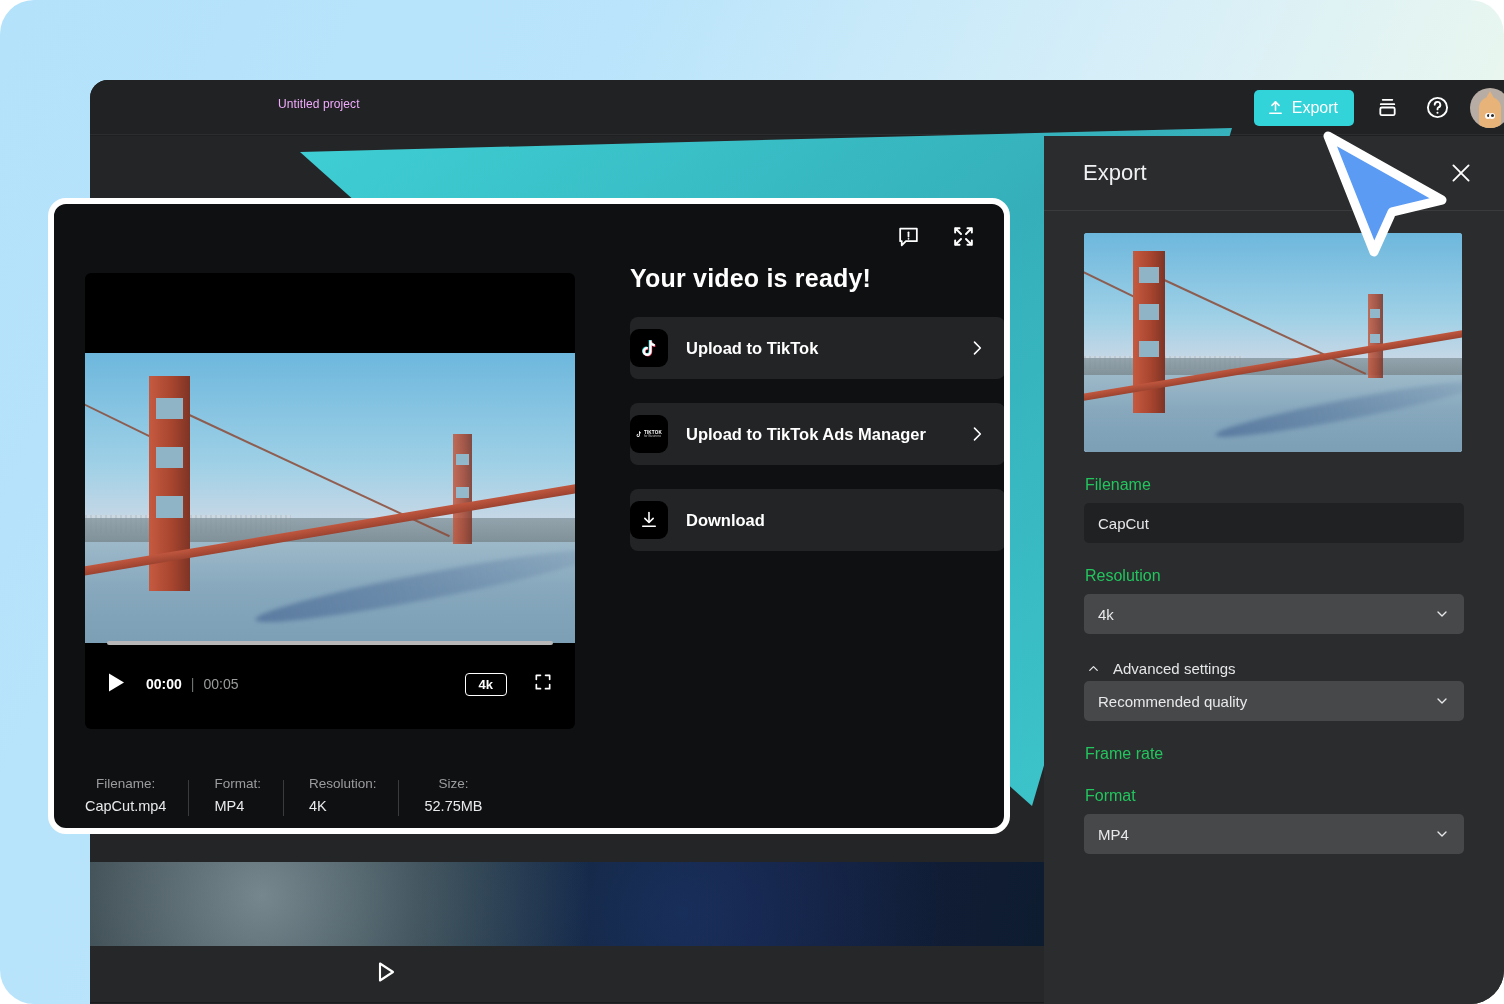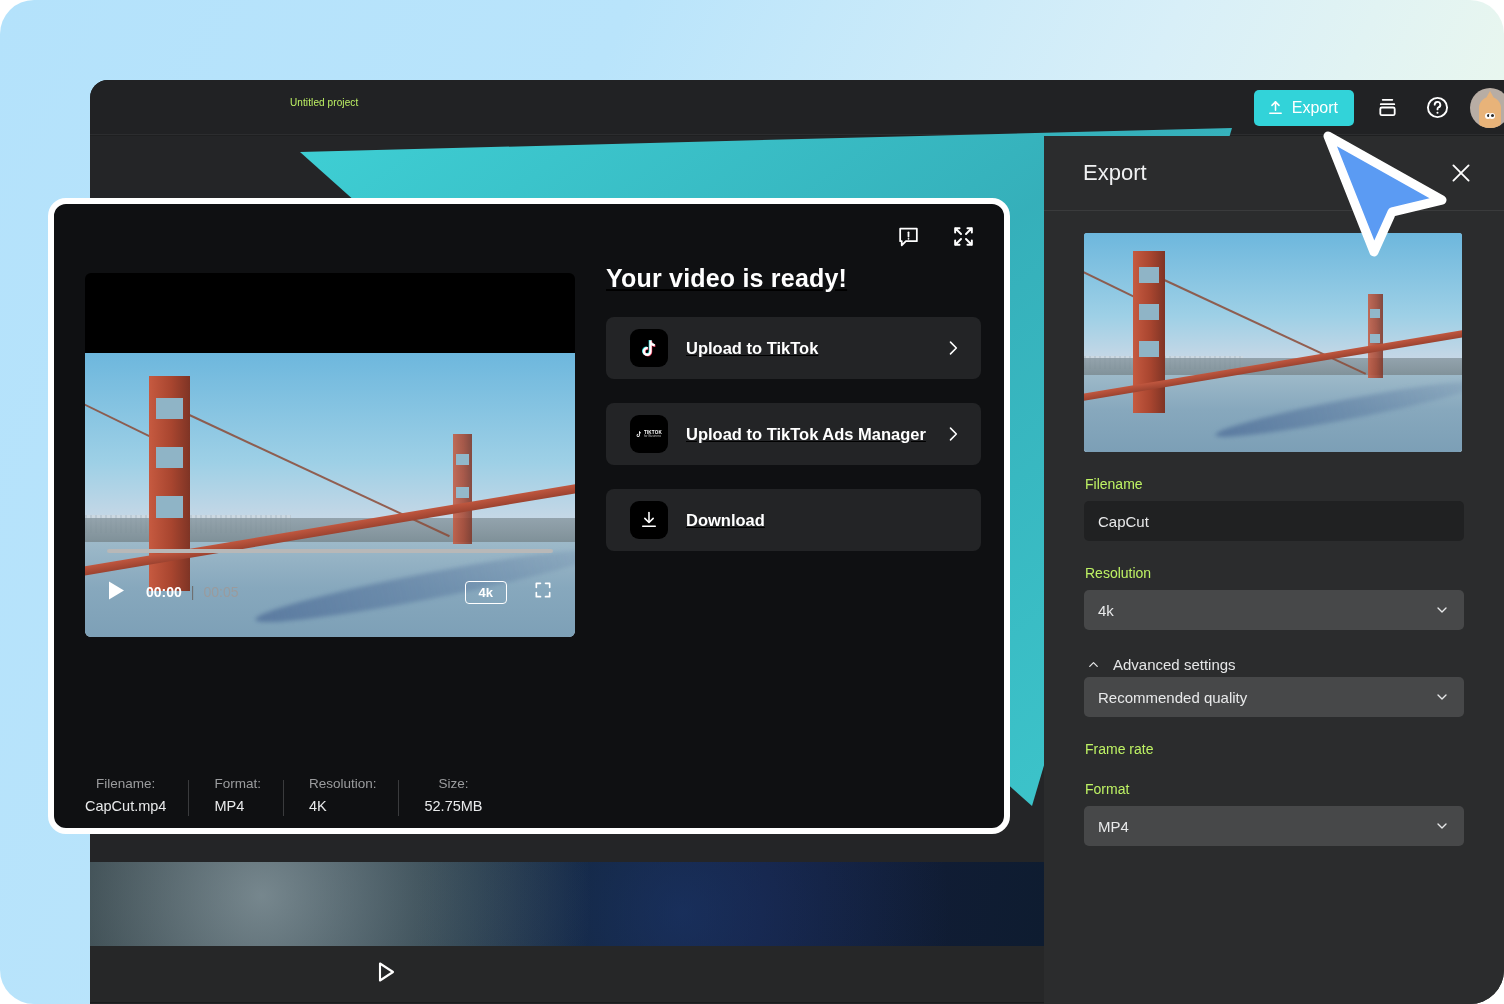--- a/index.html
+++ b/index.html
@@ -26,22 +26,22 @@
   }
 
   
   #app-header {
     position: absolute; left: 0; top: 0; width: 100%; height: 55px;
     background: #212224;
     border-bottom: 1px solid #2c2d2f;
     display: flex; align-items: center;
   }
   #project-title {
-    position: absolute; left: 200px; top: 17px;
-    font-size: 10px; color: #bef264; letter-spacing: .1px;
+    position: absolute; left: 188px; top: 17px;
+    font-size: 12px; color: #f0abfc; letter-spacing: .1px;
   }
   #header-right {
     position: absolute; right: 10px; top: 0; height: 55px;
     display: flex; align-items: center; gap: 16px;
   }
   .export-btn {
     display: flex; align-items: center; gap: 8px;
     background: #32d3d9; color: #ffffff;
     border: none; border-radius: 5px;
     height: 36px; padding: 0 16px 0 13px;
@@ -120,21 +120,21 @@
   }
   #export-panel-title { font-size:22px; color:#f0f1f2; }
   #panel-close { cursor:pointer; color:#ffffff; display:flex; }
 
   #panel-content { padding:22px 40px 0 40px; }
   #panel-thumb {
     width:378px; height:219px; border-radius:3px; overflow:hidden;
     position:relative; background:#9fc6dd;
   }
   .field-label {
-    font-size:14px; color:#bef264; margin:24px 0 9px 1px;
+    font-size:16px; color:#22c55e; margin:24px 0 9px 1px;
   }
   .field-box {
     height:40px; border-radius:5px; display:flex; align-items:center;
     padding:0 14px; font-size:15px; color:#e8e9ea;
   }
   .field-box.input { background:#202122; }
   .field-box.select { background:#474849; justify-content:space-between; cursor:pointer; }
   #advanced-toggle {
     display:flex; align-items:center; gap:12px;
     margin:26px 0 4px 2px; font-size:15px; color:#e5e6e7; cursor:pointer;
@@ -150,21 +150,21 @@
     z-index:9;
     overflow:hidden;
   }
   #modal-actions {
     position:absolute; right:28px; top:20px;
     display:flex; gap:30px; align-items:center;
   }
   #modal-actions .m-icon { cursor:pointer; color:#ffffff; display:flex; }
 
   #player {
-    position:absolute; left:31px; top:69px; width:490px; height:364px;
+    position:absolute; left:31px; top:69px; width:490px; height:456px;
     background:#000000; border-radius:6px; overflow:hidden;
   }
   #player-video {
     position:absolute; left:0; top:80px; width:490px; height:290px;
     overflow:hidden;
   }
   #player-controls {
     position:absolute; left:0; bottom:0; width:100%; height:110px;
   }
   #scrubber {
@@ -191,25 +191,25 @@
   }
   .meta-cell { padding-right:22px; position:relative; }
   .meta-cell + .meta-cell { padding-left:26px; }
   .meta-cell + .meta-cell:before {
     content:""; position:absolute; left:0; top:4px; width:1px; height:36px;
     background:#3a3b3d;
   }
   .meta-k { font-size:13.5px; color:#9b9c9e; margin-bottom:7px;text-align:center; }
   .meta-v { font-size:14.5px; color:#e9eaeb; }
 
-  #modal-right { position:absolute; left:552px; top:60px; width:375px;text-decoration:underline; }
+  #modal-right { position:absolute; left:576px; top:60px; width:375px; }
   #ready-title { font-size:25px; font-weight:bold; color:#ffffff; letter-spacing:.2px; }
   .action-row {
     margin-top:24px; height:62px; background:#232426; border-radius:8px;
-    display:flex; align-items:center; padding:0 18px 0 24px; cursor:pointer;
+    display:flex; align-items:center; padding:0 18px 0 0; cursor:pointer;
   }
   .action-icon {
     width:38px; height:38px; border-radius:9px; background:#000000;
     display:flex; align-items:center; justify-content:center; flex:0 0 auto;
   }
   .action-label { margin-left:18px; font-size:16.5px; font-weight:bold; color:#ffffff; }
   .action-chev { margin-left:auto; color:#ffffff; display:flex; }
 
   
   #cursor { position:absolute; left:1318px; top:128px; z-index:40; pointer-events:none; }

